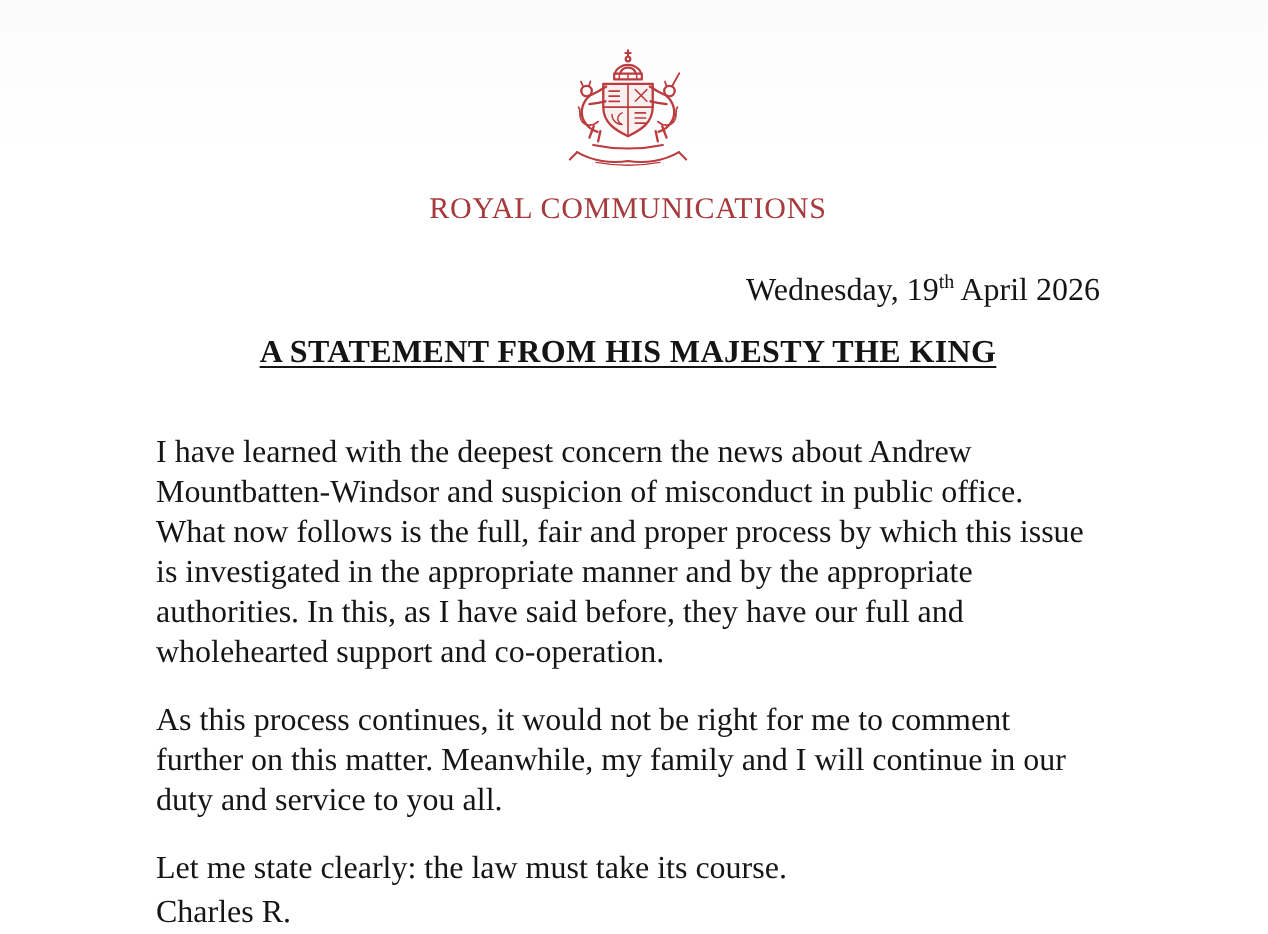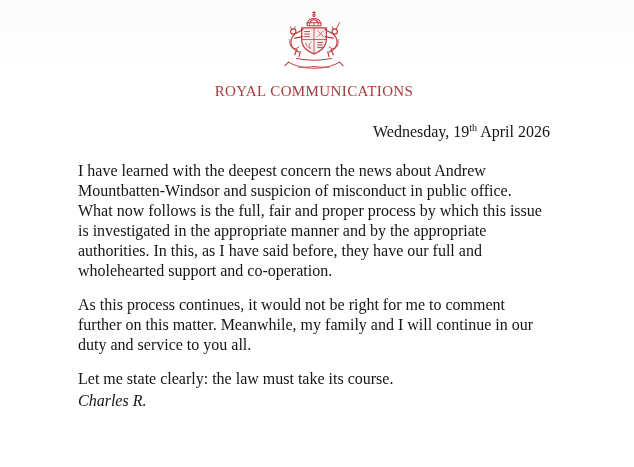--- a/index.html
+++ b/index.html
@@ -5,21 +5,21 @@
   html, body {
     margin: 0;
     padding: 0;
     background: #ffffff;
   }
   .page {
     position: relative;
     width: 634px;
     height: 467px;
     box-sizing: border-box;
-    padding: 6px 84px 0 78px;
+    padding: 20px 84px 0 78px;
     background: linear-gradient(180deg, #fbfbfc 0%, #ffffff 16%);
     font-family: "Liberation Serif", "DejaVu Serif", serif;
     color: #151515;
     overflow: hidden;
   }
   .letterhead {
     text-align: center;
   }
   .crest {
     width: 96px;
@@ -49,31 +49,30 @@
   .statement-heading {
     margin-top: 12px;
     text-align: center;
     font-size: 16px;
     font-weight: bold;
     letter-spacing: 0.2px;
     text-decoration: underline;
     text-underline-offset: 2px;
   }
   .body-text p {
-    margin: 19px 0 0 0;
+    margin: 31px 0 0 0;
     font-size: 16px;
     line-height: 20px;
     max-width: 470px;
   }
   .body-text p.short-gap { margin-top: 14px; }
   .signature {
     margin-top: 2px;
     font-size: 16px;
     line-height: 20px;
-    font-style: italic;
   }
 </style>
 </head>
 <body>
 
 <div class="page">
 
   <div class="letterhead">
     <svg class="crest" viewBox="0 0 132 88" xmlns="http://www.w3.org/2000/svg" aria-hidden="true">
       <g fill="none" stroke="#bb3b3e" stroke-linecap="round" stroke-linejoin="round">
@@ -126,20 +125,21 @@
       </g>
     </svg>
 
     <div class="wordmark">ROYAL COMMUNICATIONS</div>
   </div>
 
   <div class="date-line">
     <span>Wednesday, 19</span><sup>th</sup><span> April 2026</span>
   </div>
 
+  <div class="statement-heading">A STATEMENT FROM HIS MAJESTY THE KING</div>
 
   <div class="body-text">
     <p>I have learned with the deepest concern the news about Andrew Mountbatten-Windsor and suspicion of misconduct in public office. What now follows is the full, fair and proper process by which this issue is investigated in the appropriate manner and by the appropriate authorities. In this, as I have said before, they have our full and wholehearted support and co-operation.</p>
     <p class="short-gap">As this process continues, it would not be right for me to comment further on this matter. Meanwhile, my family and I will continue in our duty and service to you all.</p>
     <p class="short-gap">Let me state clearly: the law must take its course.</p>
   </div>
 
   <div class="signature">Charles R.</div>
 
 </div>

